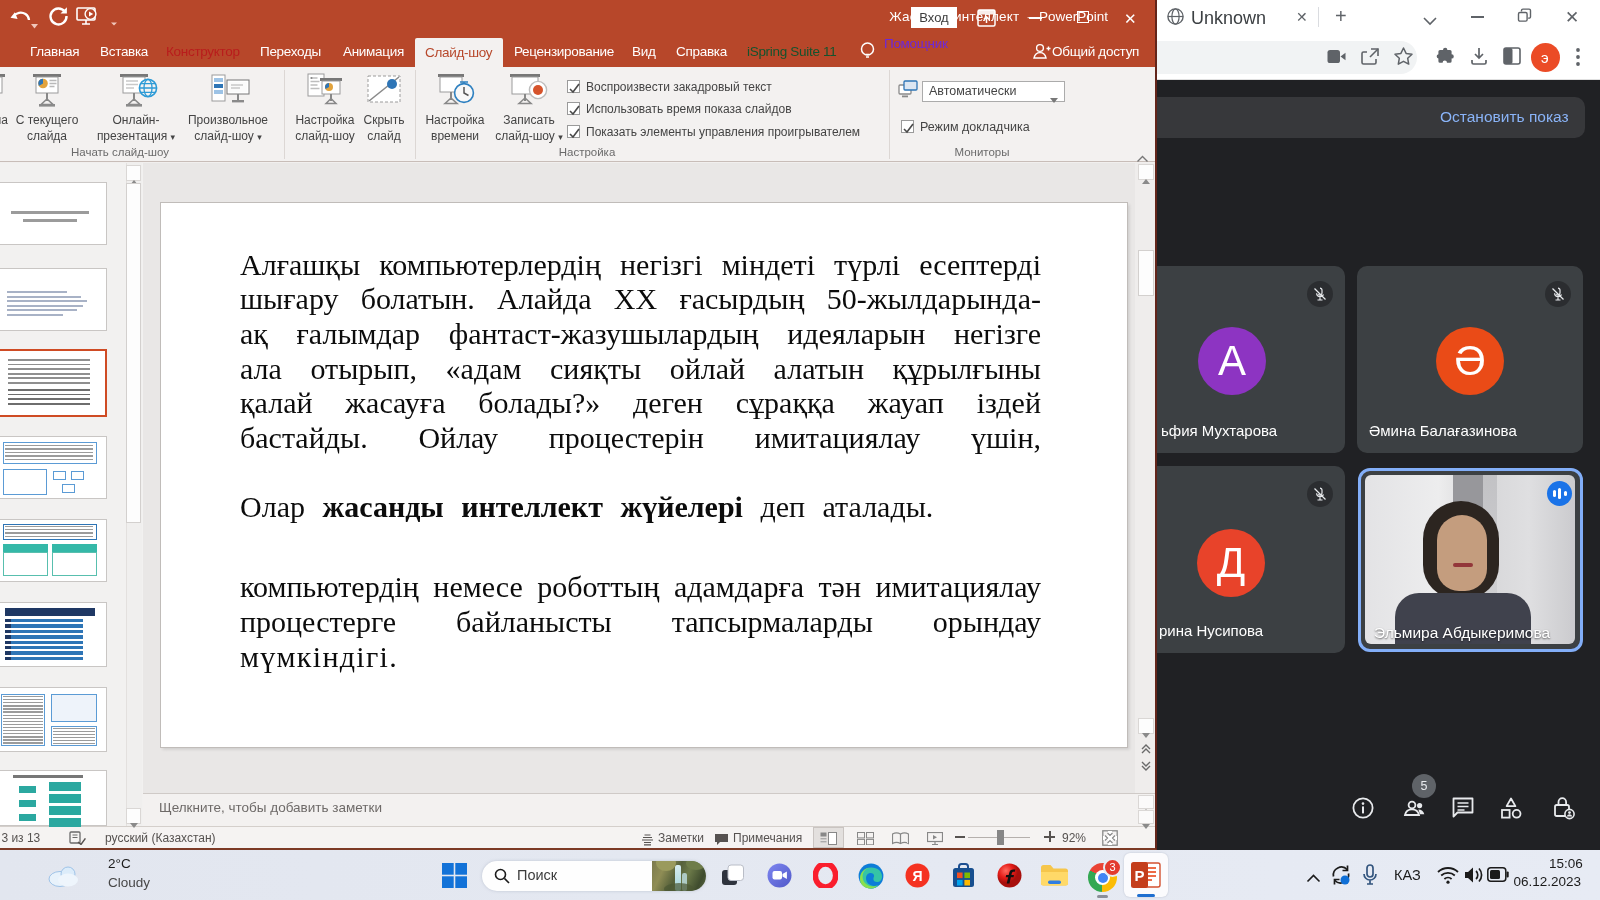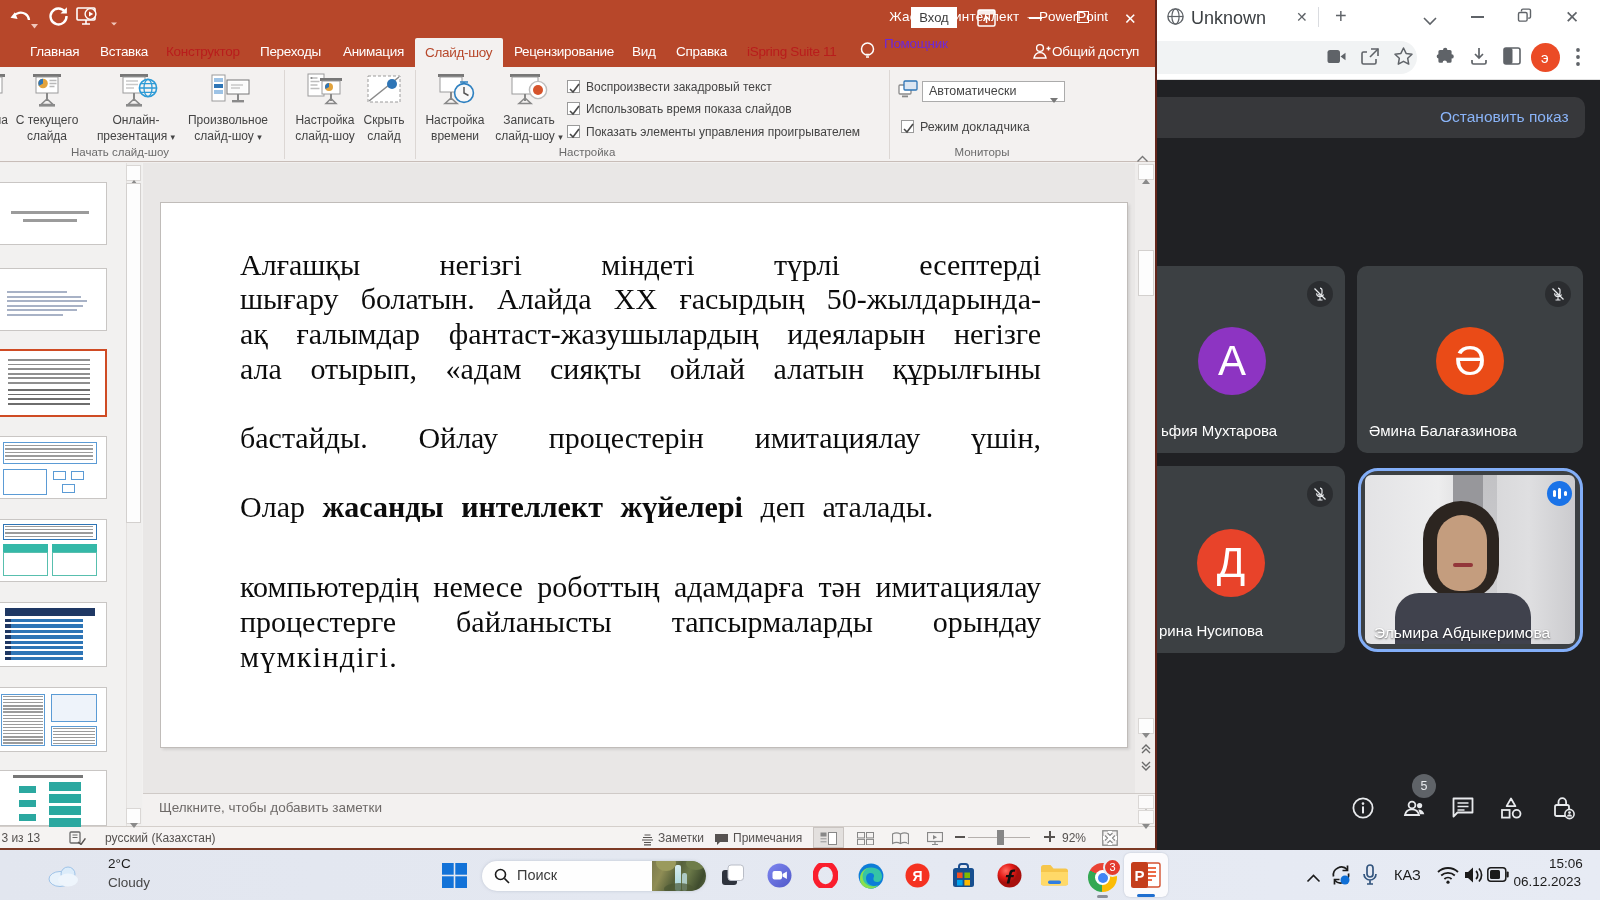--- a/index.html
+++ b/index.html
@@ -104,21 +104,21 @@
     <div class="a" style="left:152px;top:15px;width:26px;height:26px;border-radius:50%;background:#2b2d30"></div>
     <div class="a" style="left:157px;top:20px"><svg width="16" height="16" viewBox="0 0 16 16">
           <path d="M8 2.2a2 2 0 012 2V7a2 2 0 01-3.6 1.2M4.6 7.2A3.6 3.6 0 0011.5 8.5M8 11.4V14M5.5 14h5" fill="none" stroke="#e8eaed" stroke-width="1.2"></path>
           <path d="M2.5 2.5l11 11" stroke="#e8eaed" stroke-width="1.2"></path>
         </svg></div>
     <div class="a" style="left:42px;top:63px;width:68px;height:68px;border-radius:50%;background:#e8432a"></div>
     <div class="a" style="left:42px;top:63px;width:68px;height:68px;text-align:center;line-height:68px;color:#fff;font-size:42px;font-weight:400">Д</div>
     <div class="a" style="left:4px;top:156px;color:#fff;font-size:15px">рина Нусипова</div>
   </div>
 
-  <div class="a" style="left:203px;top:468px;width:225px;height:184px;background:#3c4043;border:3.5px solid #82aef8;border-radius:20px;overflow:hidden">
+  <div class="a" style="left:203px;top:468px;width:225px;height:184px;background:#3c4043;border:3.5px solid #82aef8;border-radius:12px;overflow:hidden">
     <div class="a" style="left:4px;top:4px;width:210px;height:169px;background:linear-gradient(90deg,#e3e3e5 0%,#ededee 35%,#d6d6d8 55%,#dfdfe1 78%,#cbcbce 100%);border-radius:6px;overflow:hidden">
       <div class="a" style="left:88px;top:0;width:42px;height:92px;background:#97979b"></div>
       <div class="a" style="left:118px;top:0;width:14px;height:169px;background:linear-gradient(180deg,#c2c2c5,#d4d4d6)"></div>
       <div class="a" style="left:58px;top:26px;width:76px;height:98px;border-radius:38px 38px 34px 34px;background:#2c2520"></div>
       <div class="a" style="left:72px;top:40px;width:50px;height:76px;border-radius:25px 25px 22px 22px;background:#c49d7e"></div>
       <div class="a" style="left:88px;top:88px;width:20px;height:4px;border-radius:2px;background:#93373a"></div>
       <div class="a" style="left:30px;top:118px;width:136px;height:55px;border-radius:24px 24px 0 0;background:#40424d"></div>
           </div>
     <div class="a" style="left:186px;top:10px;width:25px;height:25px;border-radius:50%;background:#1a73e8"></div>
     <div class="a" style="left:192px;top:17px;display:flex;gap:2.4px;align-items:center;height:11px">
@@ -341,21 +341,21 @@
   <div class="a tab" style="left:30px;top:36px;color:#fff">Главная</div>
   <div class="a tab" style="left:100px;top:36px;color:#fff">Вставка</div>
   <div class="a tab" style="left:166px;top:36px;color:#b91c1c">Конструктор</div>
   <div class="a tab" style="left:260px;top:36px;color:#fff">Переходы</div>
   <div class="a tab" style="left:343px;top:36px;color:#fff">Анимация</div>
   <div class="a" style="left:415px;top:38px;width:88px;height:29px;background:#f3f1f0;border-radius:2px 2px 0 0"></div>
   <div class="a tab" style="left:425px;top:37px;color:#b7472a">Слайд-шоу</div>
   <div class="a tab" style="left:514px;top:36px;color:#fff">Рецензирование</div>
   <div class="a tab" style="left:632px;top:36px;color:#fff">Вид</div>
   <div class="a tab" style="left:676px;top:36px;color:#fff">Справка</div>
-  <div class="a tab" style="left:747px;top:36px;color:#b91c1c">iSpring Suite 11</div>
+  <div class="a tab" style="left:747px;top:36px;color:#14532d">iSpring Suite 11</div>
   <div class="a" style="left:859px;top:41px"><svg width="17" height="21" viewBox="0 0 17 21">
         <circle cx="8.5" cy="8" r="6" fill="none" stroke="#fff" stroke-width="1.5"></circle>
         <path d="M6.5 13.5h4M7 16h3" stroke="#fff" stroke-width="1.5"></path>
         <path d="M8.5 5v3l2 1.5" fill="none" stroke="#fff" stroke-width="0"></path>
       </svg></div>
   <div class="a tab" style="left:884px;top:28px;color:#6d28d9">Помощник</div>
   <div class="a" style="left:1032px;top:42px"><svg width="19" height="19" viewBox="0 0 19 19">
         <circle cx="8" cy="6" r="3.4" fill="none" stroke="#fff" stroke-width="1.4"></circle>
         <path d="M2 16c.8-3.6 3.2-5.4 6-5.4 2.9 0 5.3 1.8 6 5.4z" fill="none" stroke="#fff" stroke-width="1.4"></path>
         <path d="M14.5 6.5h4M16.5 4.5v4" stroke="#fff" stroke-width="1.4"></path>
@@ -563,24 +563,25 @@
         <path d="M0 5l4-5 4 5z" fill="#8a8a8a"></path>
       </svg></div>
   <div class="a" style="left:126px;top:183px;width:15px;height:340px;background:#fdfdfd;border:1px solid #d3d0ce"></div>
   <div class="a" style="left:126px;top:808px;width:15px;height:16px;background:#fdfdfd;border:1px solid #dad7d5"></div>
   <div class="a" style="left:130px;top:814px"><svg width="8" height="5">
         <path d="M0 0l4 5 4-5z" fill="#8a8a8a"></path>
       </svg></div>
 
   <div class="a" style="left:160px;top:202px;width:968px;height:546px;background:#fff;border:1px solid #c0bcb9;box-shadow:1.5px 1.5px 3px rgba(0,0,0,.12)"></div>
 
-  <div class="a sl" style="top:247.7px"><span>Алғашқы</span><span>негізгі</span><span>міндеті</span><span>түрлі</span><span>есептерді</span></div>
+  <div class="a sl" style="top:247.7px"><span>Алғашқы</span><span>компьютерлердің</span><span>негізгі</span><span>міндеті</span><span>түрлі</span><span>есептерді</span></div>
   <div class="a sl" style="top:282.3px"><span>шығару</span><span>болатын.</span><span>Алайда</span><span>XX</span><span>ғасырдың</span><span>50-жылдарында-</span></div>
   <div class="a sl" style="top:316.9px"><span>ақ</span><span>ғалымдар</span><span>фантаст-жазушылардың</span><span>идеяларын</span><span>негізге</span></div>
   <div class="a sl" style="top:351.5px"><span>ала</span><span>отырып,</span><span>«адам</span><span>сияқты</span><span>ойлай</span><span>алатын</span><span>құрылғыны</span></div>
+  <div class="a sl" style="top:386.1px"><span>қалай</span><span>жасауға</span><span>болады?»</span><span>деген</span><span>сұраққа</span><span>жауап</span><span>іздей</span></div>
   <div class="a sl" style="top:420.7px"><span>бастайды.</span><span>Ойлау</span><span>процестерін</span><span>имитациялау</span><span>үшін,</span></div>
   <div class="a sn" style="top:489.9px;word-spacing:10px">Олар <b>жасанды интеллект жүйелері</b> деп аталады.</div>
   <div class="a sl" style="top:570.3px"><span>компьютердің</span><span>немесе</span><span>роботтың</span><span>адамдарға</span><span>тән</span><span>имитациялау</span></div>
   <div class="a sl" style="top:604.9px"><span>процестерге</span><span>байланысты</span><span>тапсырмаларды</span><span>орындау</span></div>
   <div class="a sn" style="top:639.5px;letter-spacing:1.3px">мүмкіндігі.</div>
 
   <div class="a" style="left:1135px;top:163px;width:20px;height:630px;background:#efedec"></div>
   <div class="a" style="left:1138px;top:164px;width:16px;height:16px;background:#fdfdfd;border:1px solid #dad7d5"></div>
   <div class="a" style="left:1142px;top:170px"><svg width="8" height="5">
         <path d="M0 5l4-5 4 5z" fill="#8a8a8a"></path>

